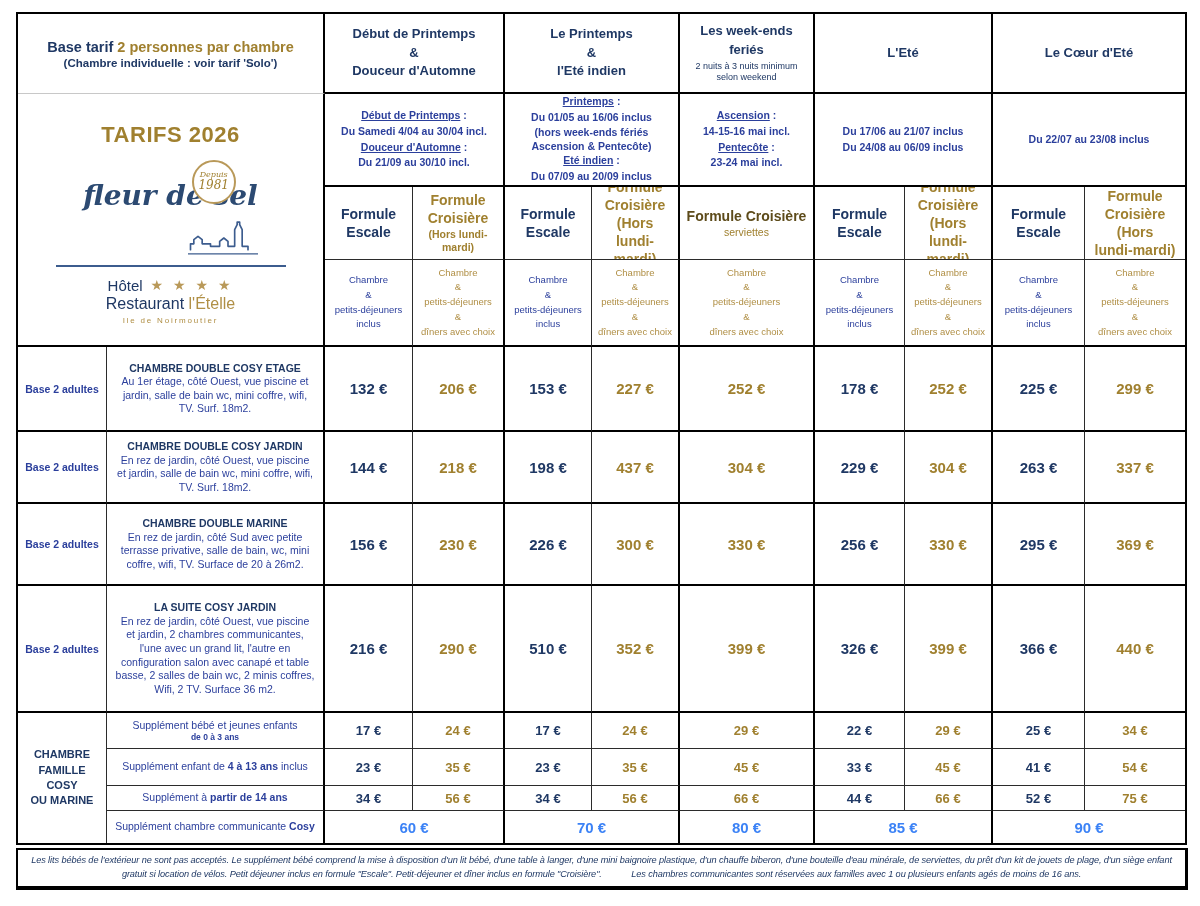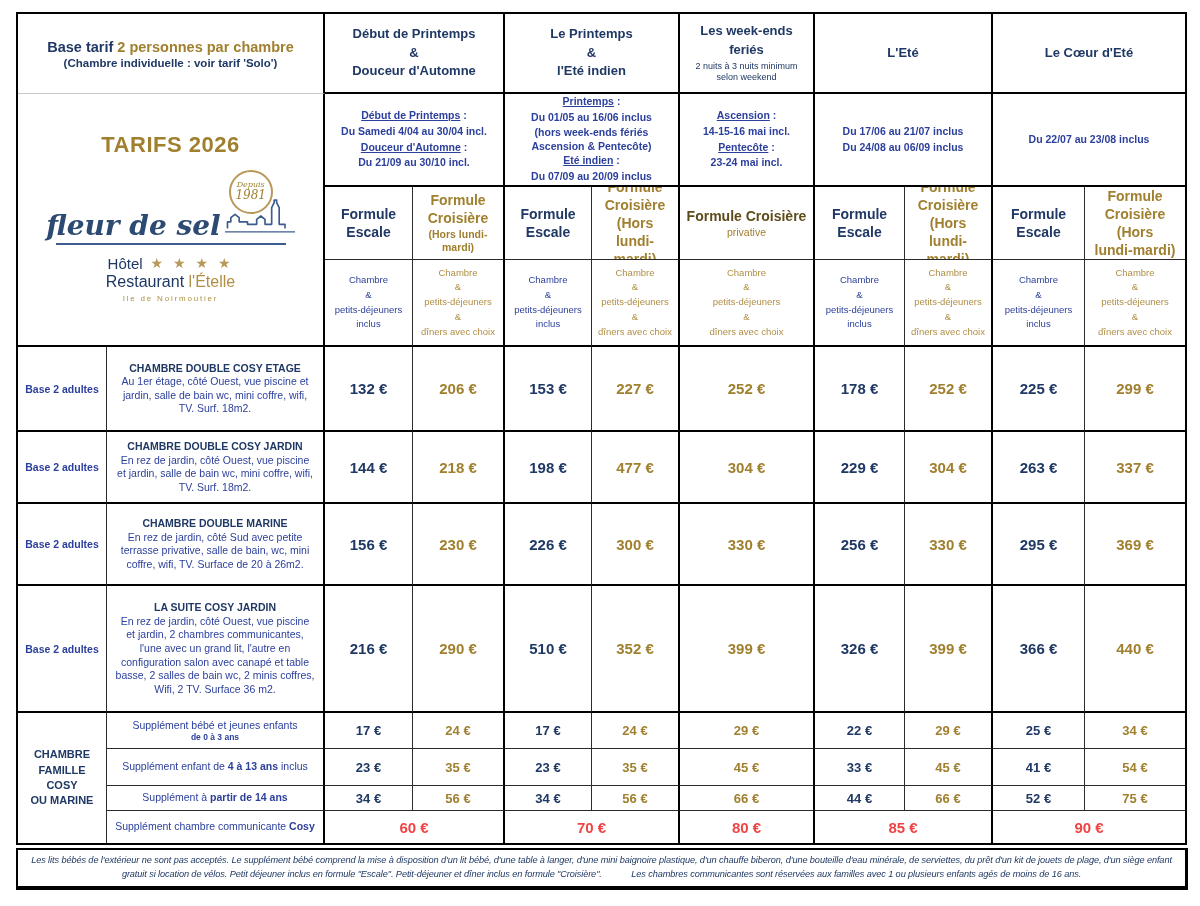--- a/index.html
+++ b/index.html
@@ -12,21 +12,21 @@
   .c{border-right:1px solid #2b2b2b;border-bottom:1px solid #2b2b2b;
      display:flex;flex-direction:column;align-items:center;justify-content:center;
      text-align:center;box-sizing:border-box;overflow:hidden;padding:2px 4px;}
   .R{border-right-width:2.5px;border-right-color:#000;}
   .B{border-bottom-width:2.5px;border-bottom-color:#000;}
   .x{border-right:none;}
   .y{border-bottom:none;}
   .Lb{border-bottom:1px solid #c8c8c8;justify-content:center;}
   .pre{white-space:pre-line;}
   .navy{color:#1f3864;} .blue{color:#2b3f9c;} .gold{color:#a0802f;}
-  .goldl{color:#b08f45;} .dgold{color:#5d4b1a;} .blk{color:#ef4444;}
+  .goldl{color:#b08f45;} .dgold{color:#5d4b1a;} .blk{color:#3b82f6;}
   .b{font-weight:bold;}
   .season-title{font-weight:bold;font-size:13px;line-height:1.45;color:#1f3864;}
   .season-sub{font-size:9px;line-height:1.25;color:#1f3864;margin-top:1px;}
   .dates{font-size:10.5px;font-weight:bold;color:#2b3f9c;line-height:1.5;}
   .udl{text-decoration:underline;}
   .formule{font-weight:bold;font-size:14px;line-height:1.3;}
   .fparen{font-weight:bold;font-size:10.5px;line-height:1.3;}
   .fsub{font-size:10.5px;line-height:1.4;}
   .incl{font-size:9.5px;line-height:1.55;}
   .room-title{font-weight:bold;font-size:10.5px;color:#1f3864;line-height:1.35;}
@@ -35,22 +35,22 @@
   .price{font-weight:bold;font-size:15px;}
   .price-s{font-weight:bold;font-size:13px;}
   .supp-label{font-size:10.5px;color:#2b3f9c;line-height:1.25;}
   .supp-sub{font-size:8.5px;font-weight:bold;color:#2b3f9c;}
   .group-label{font-weight:bold;font-size:11px;color:#1f3864;line-height:1.4;}
   
   .hdr1{font-weight:bold;font-size:14.5px;line-height:1.35;}
   .hdr2{font-weight:bold;font-size:11.5px;}
   
   .logo-cell{justify-content:flex-start;padding-top:14px;}
-  .tarifs{font-weight:bold;font-size:22px;color:#a0802f;letter-spacing:.5px;margin-top:24px;}
-  .logo-row{position:relative;display:flex;align-items:flex-end;gap:4px;margin-top:34px;}
+  .tarifs{font-weight:bold;font-size:22px;color:#a0802f;letter-spacing:.5px;margin-top:14px;}
+  .logo-row{position:relative;display:flex;align-items:flex-end;gap:4px;margin-top:34px;flex-direction:column;}
   .script{font-family:"DejaVu Serif",serif;font-style:italic;font-weight:bold;
           font-size:28px;color:#2c4a72;line-height:1;}
   .badge{position:absolute;right:22px;top:-22px;width:40px;height:40px;border-radius:50%;
          border:2px solid #b99959;display:flex;flex-direction:column;align-items:center;
          justify-content:center;font-family:"DejaVu Serif",serif;font-style:italic;color:#a0802f;
          background:#fff;}
   .badge .d1{font-size:8px;line-height:1;}
   .badge .d2{font-size:12px;line-height:1.1;}
   .baseline{width:230px;height:1.5px;background:#3c5c8e;margin-top:3px;}
   .hotel-line{margin-top:10px;font-size:15px;color:#1f3864;display:flex;gap:8px;align-items:center;}
@@ -158,21 +158,21 @@
     <div class="formule pre navy">Formule
 Escale</div>
   </div>
   <div class="c R" style="grid-column:6/7;grid-row:3/4">
     <div class="formule pre gold">Formule
 Croisière (Hors
 lundi-mardi)</div>
   </div>
   <div class="c R" style="grid-column:7/8;grid-row:3/4">
     <div class="formule pre dgold">Formule Croisière</div>
-    <div class="fsub gold">privative</div>
+    <div class="fsub gold">serviettes</div>
   </div>
   <div class="c" style="grid-column:8/9;grid-row:3/4">
     <div class="formule pre navy">Formule
 Escale</div>
   </div>
   <div class="c R" style="grid-column:9/10;grid-row:3/4">
     <div class="formule pre gold">Formule
 Croisière (Hors
 lundi-mardi)</div>
   </div>
@@ -260,21 +260,21 @@
   <div class="c x B price gold" style="grid-column:11/12;grid-row:5/6">299 €</div>
 
   <div class="c B base-label" style="grid-column:1/2;grid-row:6/7">Base 2 adultes</div>
   <div class="c R B" style="grid-column:2/3;grid-row:6/7;padding:3px 8px">
     <div class="room-title">CHAMBRE DOUBLE COSY JARDIN</div>
     <div class="room-desc">En rez de jardin, côté Ouest, vue piscine et jardin, salle de bain wc, mini coffre, wifi, TV. Surf. 18m2.</div>
   </div>
   <div class="c B price navy" style="grid-column:3/4;grid-row:6/7">144 €</div>
   <div class="c R B price gold" style="grid-column:4/5;grid-row:6/7">218 €</div>
   <div class="c B price navy" style="grid-column:5/6;grid-row:6/7">198 €</div>
-  <div class="c R B price gold" style="grid-column:6/7;grid-row:6/7">477 €</div>
+  <div class="c R B price gold" style="grid-column:6/7;grid-row:6/7">437 €</div>
   <div class="c R B price gold" style="grid-column:7/8;grid-row:6/7">304 €</div>
   <div class="c B price navy" style="grid-column:8/9;grid-row:6/7">229 €</div>
   <div class="c R B price gold" style="grid-column:9/10;grid-row:6/7">304 €</div>
   <div class="c B price navy" style="grid-column:10/11;grid-row:6/7">263 €</div>
   <div class="c x B price gold" style="grid-column:11/12;grid-row:6/7">337 €</div>
 
   <div class="c B base-label" style="grid-column:1/2;grid-row:7/8">Base 2 adultes</div>
   <div class="c R B" style="grid-column:2/3;grid-row:7/8;padding:3px 8px">
     <div class="room-title">CHAMBRE DOUBLE MARINE</div>
     <div class="room-desc">En rez de jardin, côté Sud avec petite terrasse privative, salle de bain, wc, mini coffre, wifi, TV.  Surface de 20 à 26m2.</div>

